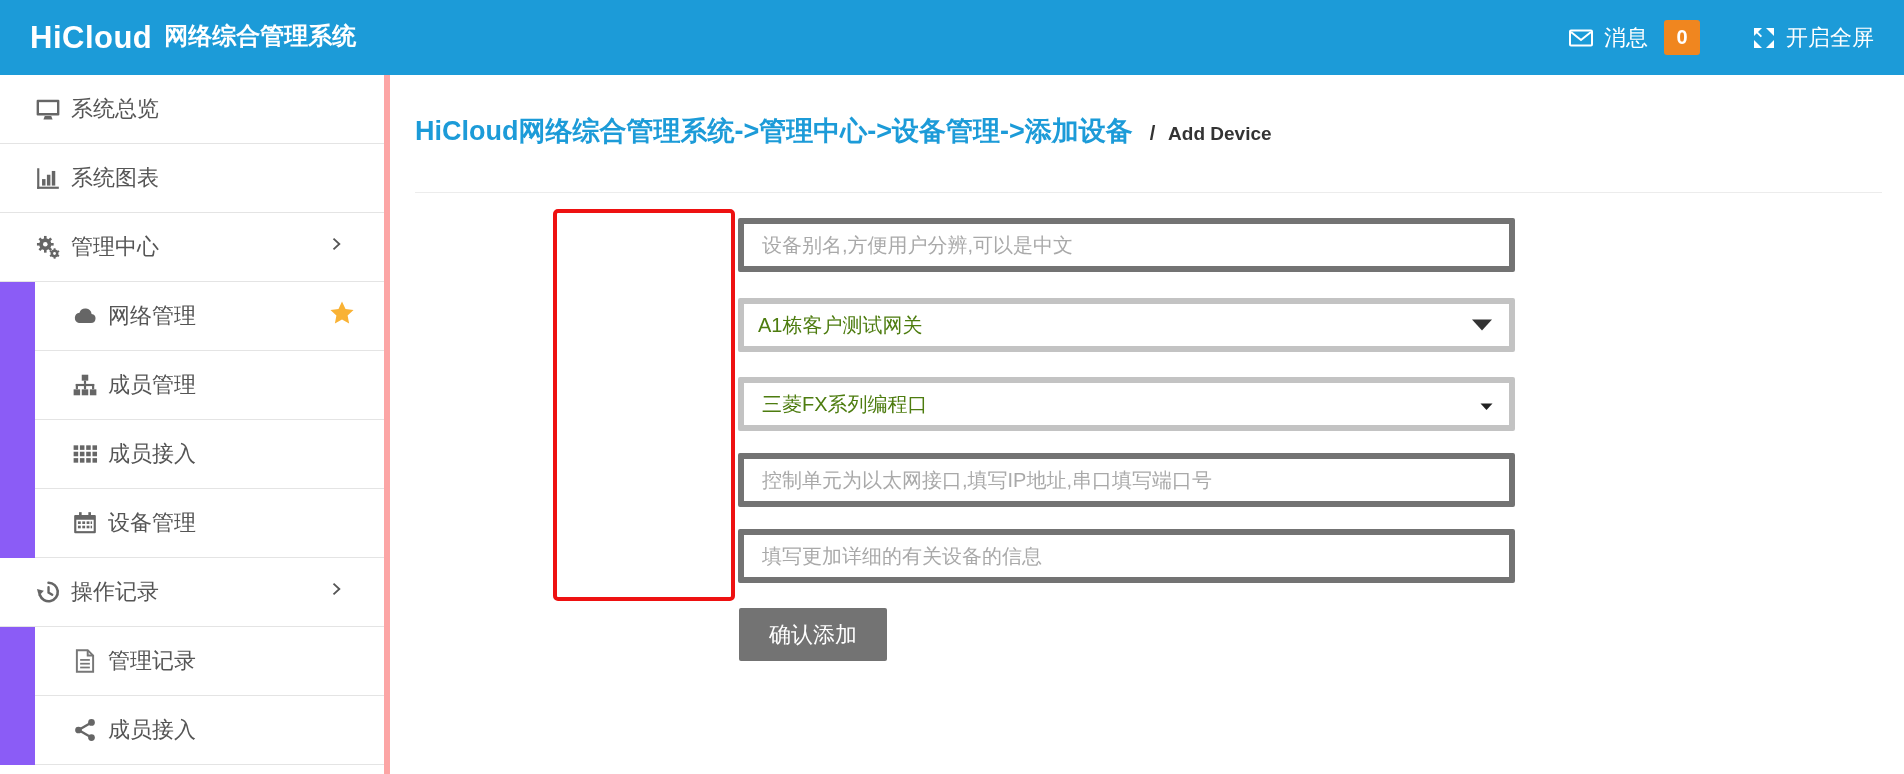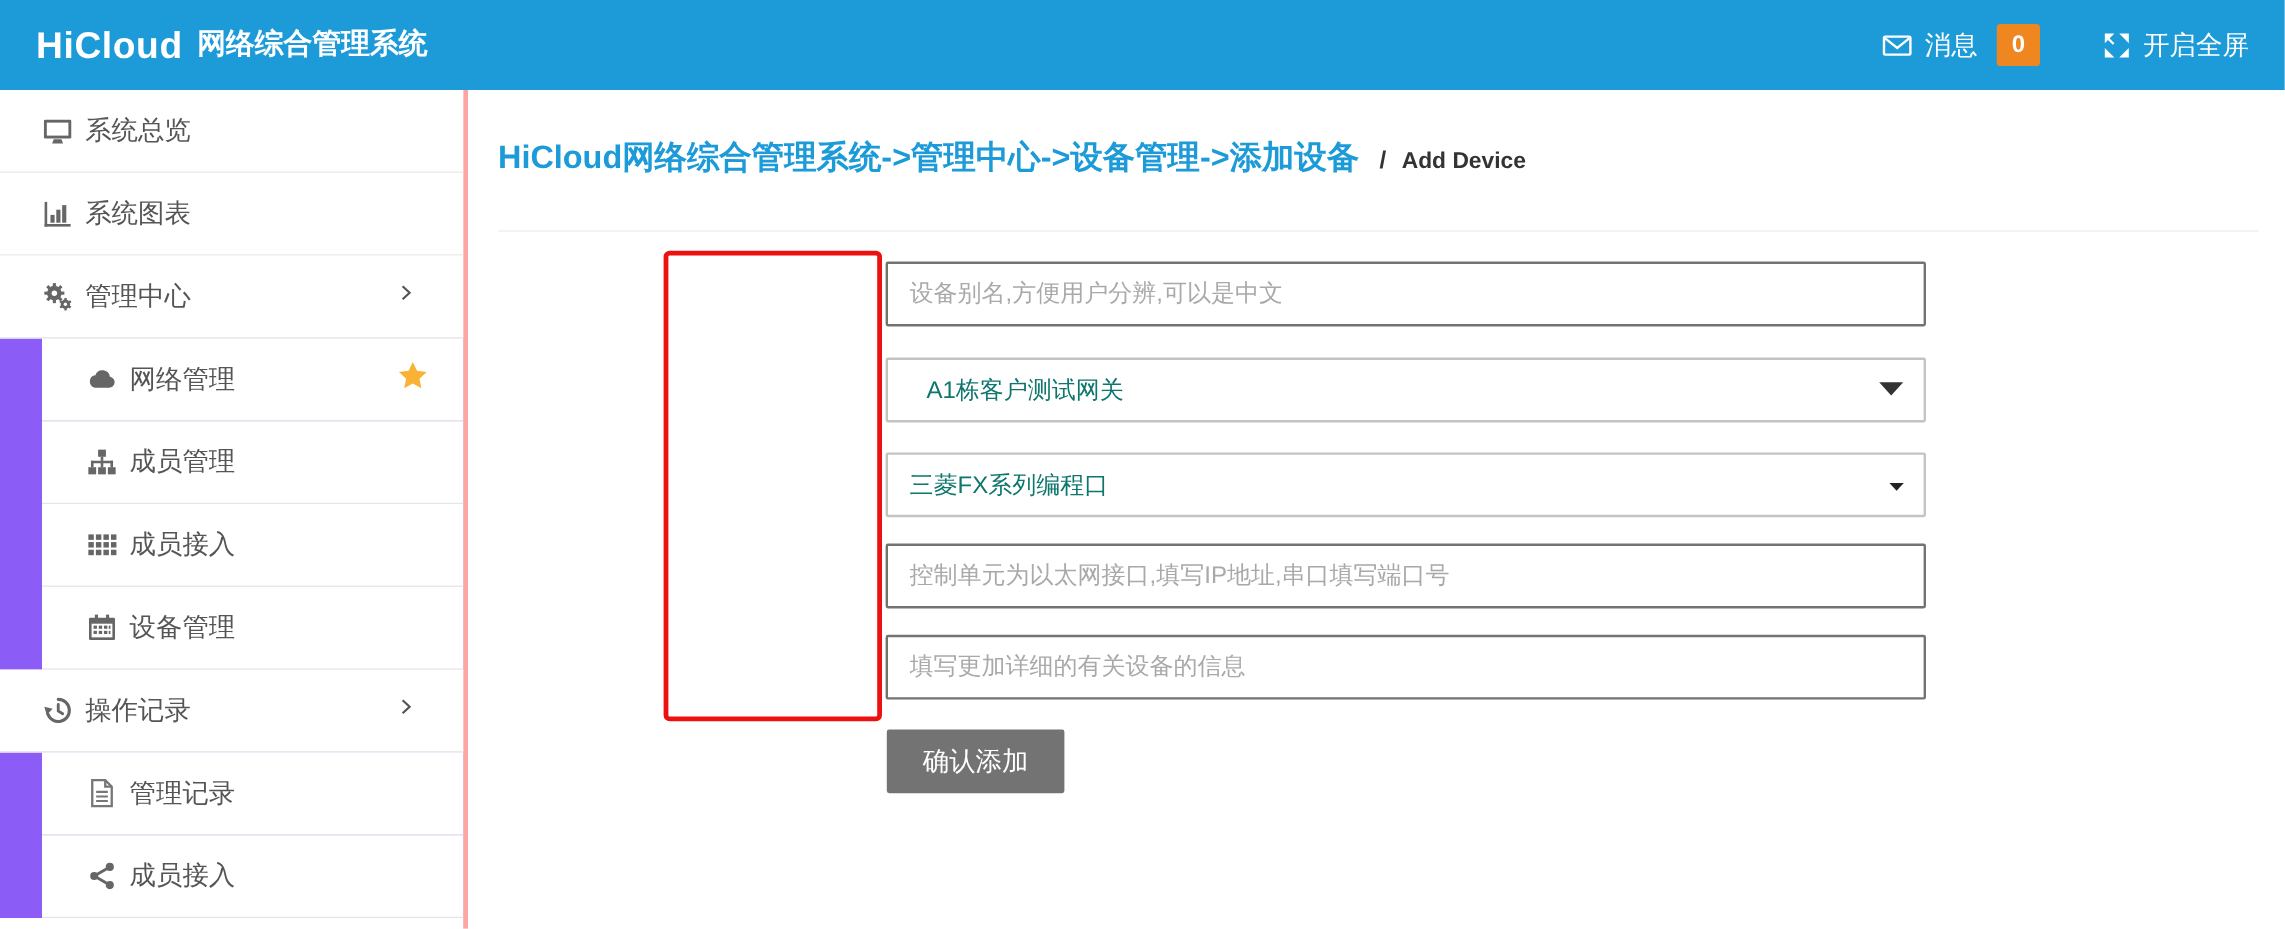--- a/index.html
+++ b/index.html
@@ -22,21 +22,21 @@
     display:inline-flex; align-items:center; justify-content:center;
     min-width:36px; height:35px; margin-left:6px;
     background:#F0861F; color:#fff; font-size:20px; font-weight:bold;
     border-radius:3px; padding:0 8px;
   }
 
   
   .shell { display:flex; height:699px; }
 
   
-  .sidebar { width:390px; background:#fff; border-right:4px solid #fca5a5; }
+  .sidebar { width:390px; background:#fff; border-right:6px solid #fca5a5; }
   .nav-item {
     height:69px; display:flex; align-items:center;
     border-bottom:1px solid #E4E4E4; background:#fff;
     padding-left:35px; position:relative; cursor:pointer;
     color:#555; font-size:22px;
   }
   .nav-item .icon { width:26px; height:26px; margin-right:10px; display:flex; align-items:center; justify-content:center; }
   .subgroup { background:#8b5cf6; }
   .subgroup .nav-item { margin-left:35px; padding-left:37px; }
   .chevron { position:absolute; right:38px; top:50%; transform:translateY(-50%); }
@@ -45,28 +45,28 @@
   
   .main { flex:1; position:relative; background:#fff; }
   .breadcrumb { position:absolute; left:25px; top:36px; white-space:nowrap; }
   .bc-path { color:#1C9BD8; font-size:27px; font-weight:bold; }
   .bc-sep { color:#333; font-size:20px; margin-left:8px; }
   .bc-sub { color:#333; font-size:19px; margin-left:4px; }
   .heading-divider { position:absolute; left:25px; right:22px; top:117px; height:0; border-top:1px solid #ECECEC; }
 
   .form-row { position:absolute; left:0; height:54px; display:flex; align-items:center; }
   .fctrl {
-    position:absolute; left:348px; width:867px; height:54px;
-    border:2px solid #737373; border-radius:2px; background:#fff;
+    position:absolute; left:348px; width:777px; height:54px;
+    border:6px solid #737373; border-radius:2px; background:#fff;
     font-family:"Liberation Sans","DejaVu Sans",sans-serif;
-    font-size:20px; color:#0f766e; padding:0 40px 0 18px; outline:none;
+    font-size:20px; color:#4d7c0f; padding:0 40px 0 18px; outline:none;
   }
   .fctrl::placeholder { color:#A9A9A9; opacity:1; }
   .fake-select { display:flex; align-items:center; cursor:pointer; border-color:#C3C3C3; }
-  .fake-select.pad-lg { padding-left:32px; }
+  .fake-select.pad-lg { padding-left:14px; }
   .fake-select.pad-sm { }
   .sel-arrow { position:absolute; right:16px; top:50%; transform:translateY(-50%); }
 
   .row1 { top:143px; } .row2 { top:223px; } .row3 { top:302px; }
   .row4 { top:378px; } .row5 { top:454px; }
 
   .red-annotation {
     position:absolute; left:163px; top:134px; width:182px; height:392px;
     border:4px solid #EE1111; border-radius:5px; pointer-events:none;
   }

